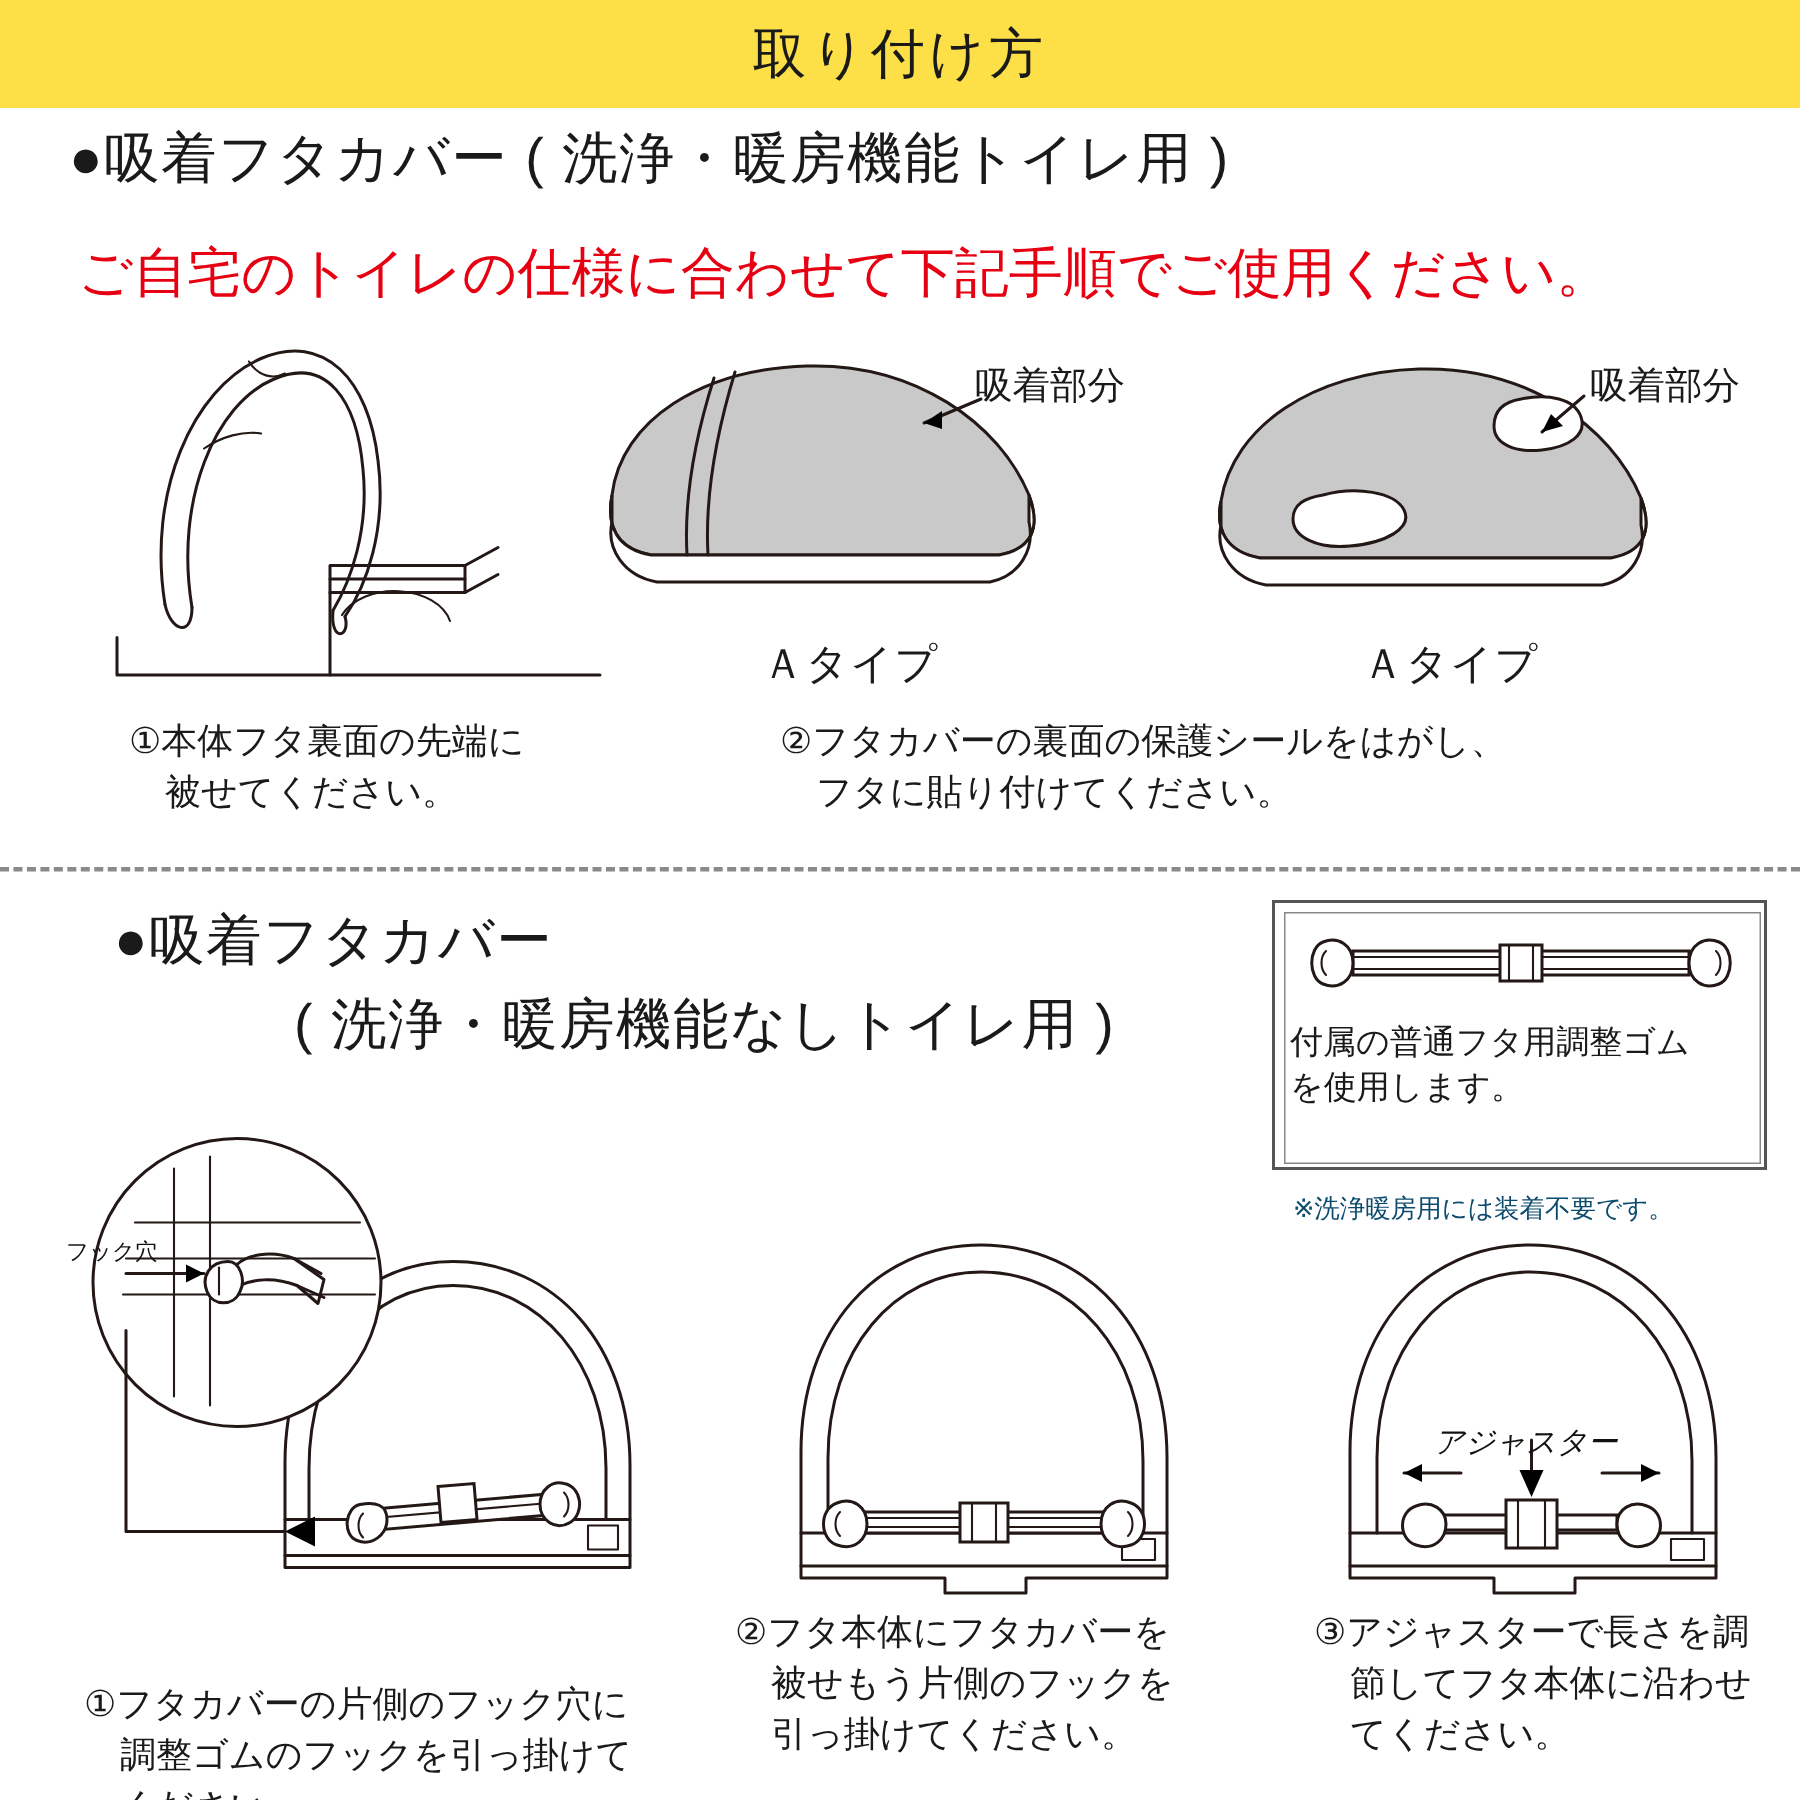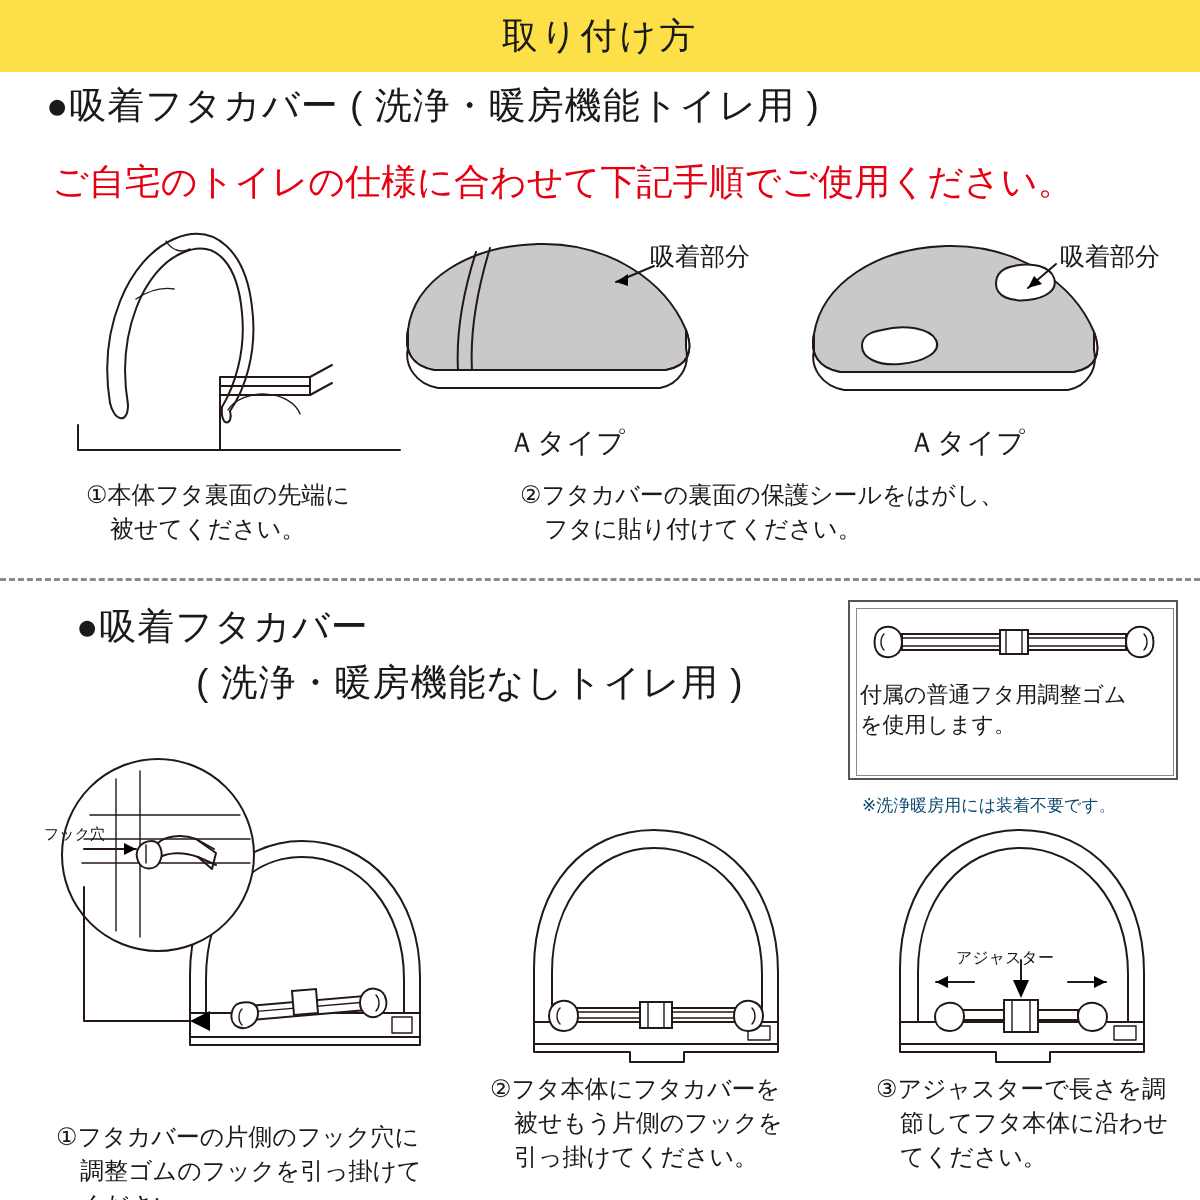--- a/index.html
+++ b/index.html
@@ -59,21 +59,21 @@
   .notebox-text{
     position:absolute;left:860px;top:680px;width:310px;font-size:22px;line-height:1.35;
   }
   .notebox-sub{
     position:absolute;left:862px;top:748px;width:310px;font-size:17px;color:#0c4a6e;margin-top:46px;
   }
   .smalllabel{
     position:absolute;font-size:15px;color:#111;
   }
   .midlabel{
-    position:absolute;font-size:16px;color:#111;
+    position:absolute;font-size:20px;color:#111;font-style:italic;
   }
   svg{display:block;overflow:visible;}
   .ln{fill:none;stroke:#231815;stroke-width:2;stroke-linecap:round;stroke-linejoin:round;}
   .ln-t{fill:none;stroke:#231815;stroke-width:1.4;stroke-linecap:round;stroke-linejoin:round;}
   .fillgray{fill:#c9c9c9;stroke:#231815;stroke-width:2;}
   .fillwhite{fill:#ffffff;stroke:#231815;stroke-width:2;}
   .arrow{fill:#000;}
 </style>
 </head>
 <body>

